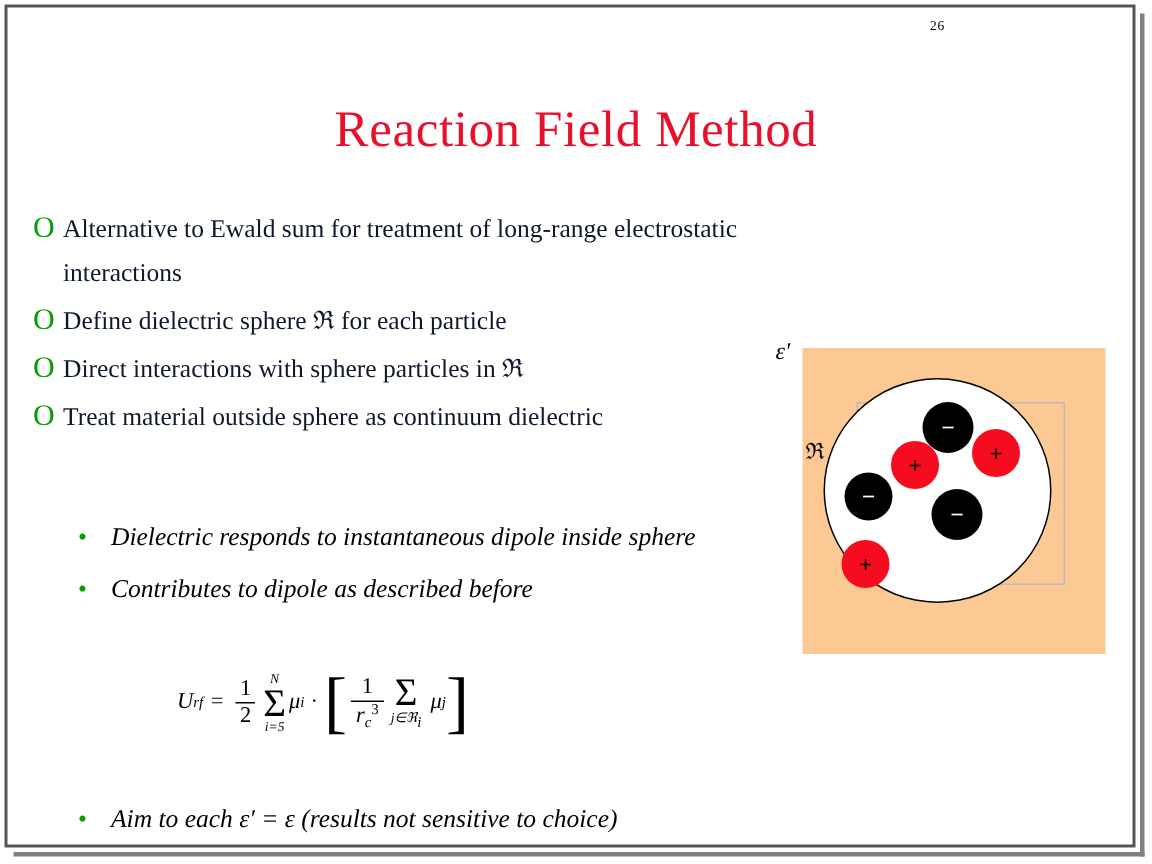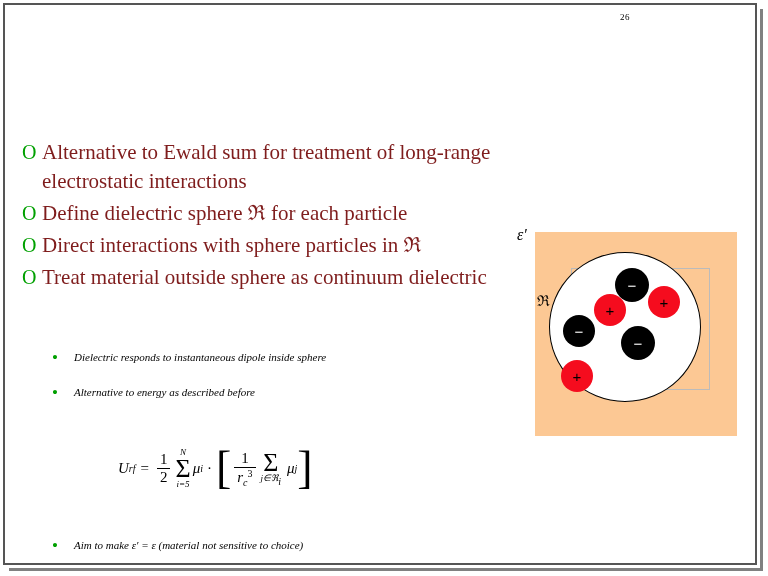--- a/index.html
+++ b/index.html
@@ -83,23 +83,23 @@
     flex: 0 0 auto;
     width: 20px;
     font-size: 20px;
     line-height: 28px;
     color: #00A000;
     font-family: "Liberation Serif", serif;
     text-align: left;
   }
   .bullet-text {
     flex: 1 1 auto;
-    font-size: 21px;
+    font-size: 17px;
     line-height: 29px;
-    color: #7f1d1d;
+    color: #0f172a;
     font-family: "Liberation Serif", serif;
   }
 
   
   .subbullets {
     position: absolute;
     left: 52px;
     top: 345px;
     width: 470px;
   }
@@ -111,21 +111,21 @@
   .sub-mark {
     flex: 0 0 auto;
     width: 22px;
     font-size: 17px;
     line-height: 25px;
     color: #00A000;
     text-align: left;
   }
   .sub-text {
     flex: 1 1 auto;
-    font-size: 11px;
+    font-size: 17px;
     line-height: 25px;
     color: #000000;
     font-style: italic;
     font-family: "Liberation Serif", serif;
   }
 
   
   .equation {
     position: absolute;
     left: 118px;
@@ -241,20 +241,21 @@
 </head>
 <body>
 
 <div id="slide">
 
   <div class="frame"></div>
   <div class="frame-shadow"></div>
 
   <div class="page-number">26</div>
 
+  <div class="title">Reaction Field Method</div>
 
   <div class="bullets">
     <div class="bullet-row">
       <span class="bullet-mark">O</span>
       <span class="bullet-text">Alternative to Ewald sum for treatment of long-range electrostatic interactions</span>
     </div>
     <div class="bullet-row">
       <span class="bullet-mark">O</span>
       <span class="bullet-text">Define dielectric sphere ℜ for each particle</span>
     </div>
@@ -268,21 +269,21 @@
     </div>
   </div>
 
   <div class="subbullets">
     <div class="sub-row">
       <span class="sub-mark">•</span>
       <span class="sub-text">Dielectric responds to instantaneous dipole inside sphere</span>
     </div>
     <div class="sub-row">
       <span class="sub-mark">•</span>
-      <span class="sub-text">Alternative to energy as described before</span>
+      <span class="sub-text">Contributes to dipole as described before</span>
     </div>
   </div>
 
   <div class="equation">
     <span class="eq-var">U</span>
       <span class="sub">rf</span>
     <span style="margin:0 5px;">=</span>
     <span class="frac">
       <span class="num">1</span>
       <span class="den">2</span>
@@ -305,21 +306,21 @@
       <span class="lim"><span>j∈ℜ</span><span class="sub">i</span></span>
     </span>
     <span class="eq-var" style="margin-left:4px;">μ</span>
       <span class="sub">j</span>
     <span class="brack">]</span>
   </div>
 
   <div class="subbullets eq-last">
     <div class="sub-row">
       <span class="sub-mark">•</span>
-      <span class="sub-text">Aim to make ε′ = ε (material not sensitive to choice)</span>
+      <span class="sub-text">Aim to each ε′ = ε (results not sensitive to choice)</span>
     </div>
   </div>
 
   <div class="diagram">
     <div class="peach"></div>
     <div class="graybox"></div>
     <div class="sphere"></div>
 
     <div class="particle p-neg" style="left:80px; top:36px; width:34px; height:34px;">
       <span>−</span>

